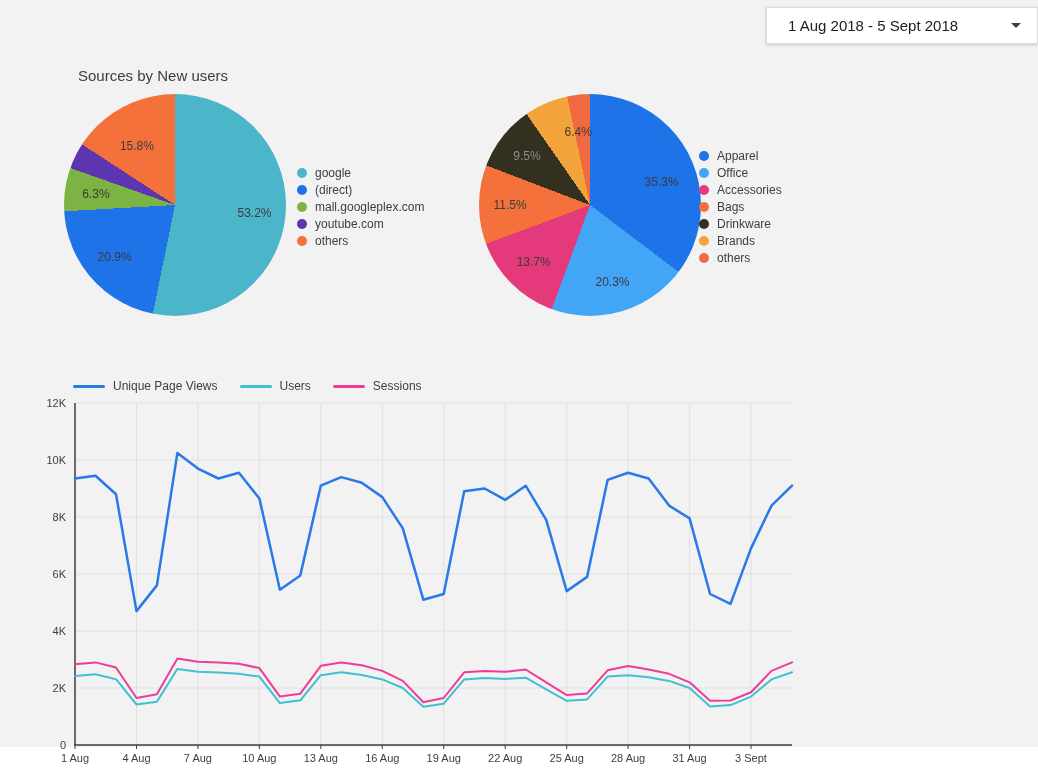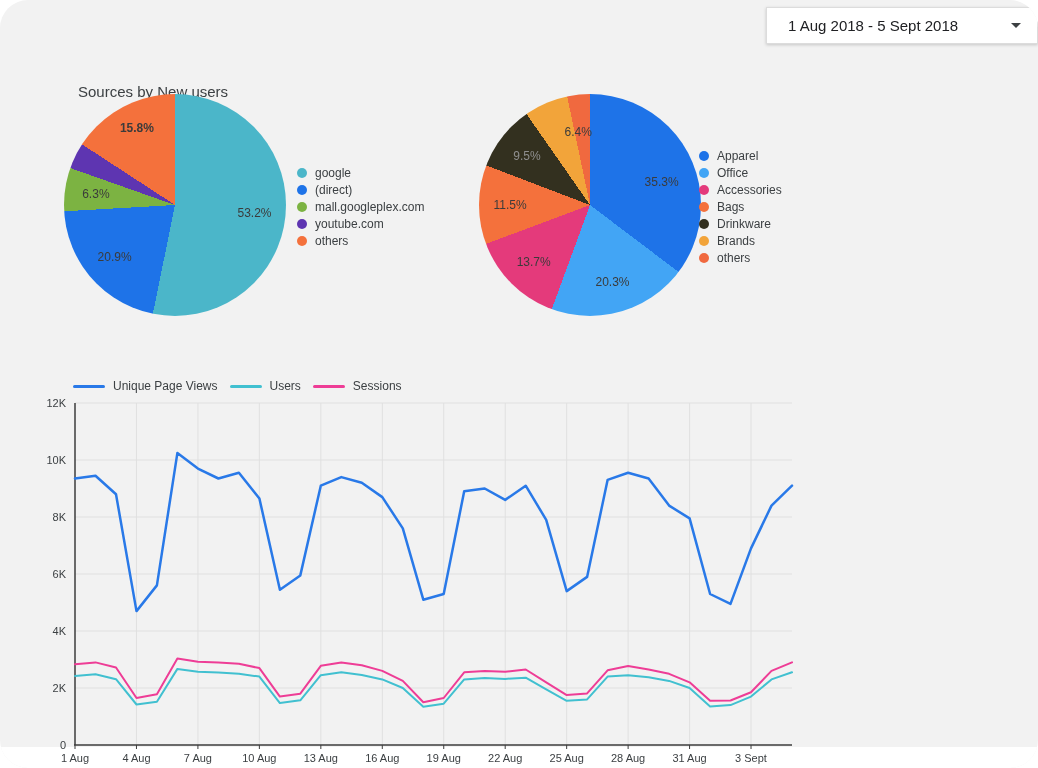--- a/index.html
+++ b/index.html
@@ -1,44 +1,44 @@
 <!DOCTYPE html>
 <html><head>
 <meta charset="utf-8">
 <style>
   html,body{margin:0;padding:0;background:#ffffff;}
   .canvas{position:relative;width:1038px;height:768px;background:#f2f2f2;overflow:hidden;
-          font-family:"Liberation Sans",sans-serif;border-radius:28px;-webkit-font-smoothing:antialiased;}
+          font-family:"Liberation Sans",sans-serif;-webkit-font-smoothing:antialiased;}
   .bottom-strip{position:absolute;left:0;top:747px;width:1038px;height:21px;background:#ffffff;}
 
   
   .datepicker{position:absolute;left:766px;top:7px;width:272px;height:37px;background:#ffffff;
               border:1px solid #dcdcdc;box-shadow:0 1px 3px rgba(0,0,0,.18);box-sizing:border-box;
               display:flex;align-items:center;padding:0 16px 0 21px;font-size:15px;color:#202124;cursor:pointer;}
   .datepicker .caret{margin-left:auto;width:0;height:0;border-left:5px solid transparent;
               border-right:5px solid transparent;border-top:5px solid #3c4043;}
 
-  .chart-title{position:absolute;font-size:15px;color:#3c4043;white-space:nowrap;margin-top:16px;}
+  .chart-title{position:absolute;font-size:15px;color:#3c4043;white-space:nowrap;}
   .t1{left:78px;top:67px}.t2{left:434px;top:67px}.t3{left:78px;top:337px}
 
   
   .pie{position:absolute;width:222px;height:222px;border-radius:50%;}
   #pie1{left:64px;top:94px}
   #pie2{left:479px;top:94px}
   .pie-label{position:absolute;transform:translate(-50%,-50%);font-size:12px;color:#3b3b3b;white-space:nowrap;}
 
   
   .legend{position:absolute;display:flex;flex-direction:column;}
   #legend1{left:297px;top:164px}
   #legend2{left:699px;top:147px}
   .legend-item{display:flex;align-items:center;height:17px;font-size:12px;color:#3c4043;cursor:pointer;white-space:nowrap;}
   .legend-dot{width:10px;height:10px;border-radius:50%;margin-right:8px;flex:none;}
 
   
-  .line-legend{position:absolute;left:73px;top:379px;display:flex;column-gap:12px;}
+  .line-legend{position:absolute;left:73px;top:379px;display:flex;column-gap:22px;}
   .line-legend-item{display:flex;align-items:center;font-size:12px;color:#3c4043;cursor:pointer;white-space:nowrap;}
   .line-dash{width:32px;height:3px;border-radius:2px;margin-right:8px;flex:none;}
 
   #lineChart{position:absolute;left:0;top:395px;}
   #lineChart text{font-family:"Liberation Sans",sans-serif;font-size:11px;fill:#3c4043;}
 
   
   .scorecard{position:absolute;left:873px;top:541px;}
   .sc-label{font-size:13px;color:#80868b;margin-bottom:3px;}
   .sc-value{font-size:28px;color:#202124;letter-spacing:.5px;}
@@ -53,21 +53,21 @@
   <div class="datepicker">
     <span>1 Aug 2018 - 5 Sept 2018</span>
     <span class="caret"></span>
   </div>
 
   <div class="chart-title t1">Sources by New users</div>
   <div class="pie" id="pie1" style="background: conic-gradient(rgb(75, 182, 201) 0%, rgb(75, 182, 201) 53.2%, rgb(30, 115, 232) 53.2%, rgb(30, 115, 232) 74.1%, rgb(124, 179, 66) 74.1%, rgb(124, 179, 66) 80.4%, rgb(94, 53, 177) 80.4%, rgb(94, 53, 177) 84.2%, rgb(244, 113, 60) 84.2%, rgb(244, 113, 60) 100%);">
       <div class="pie-label" style="left: 190.516px; top: 119.021px;">53.2%</div>
       <div class="pie-label" style="left: 50.5557px; top: 163.285px;">20.9%</div>
       <div class="pie-label" style="left: 31.8773px; top: 99.7392px;">6.3%</div>
-      <div class="pie-label" style="left: 72.939px; top: 34px; font-weight: bold;">15.8%</div>
+      <div class="pie-label" style="left: 72.939px; top: 52px;">15.8%</div>
     </div>
   <div class="legend" id="legend1">
       <div class="legend-item">
         <span class="legend-dot" style="background: rgb(75, 182, 201);"></span>
         <span>google</span>
       </div>
       <div class="legend-item">
         <span class="legend-dot" style="background: rgb(30, 115, 232);"></span>
         <span>(direct)</span>
       </div>

